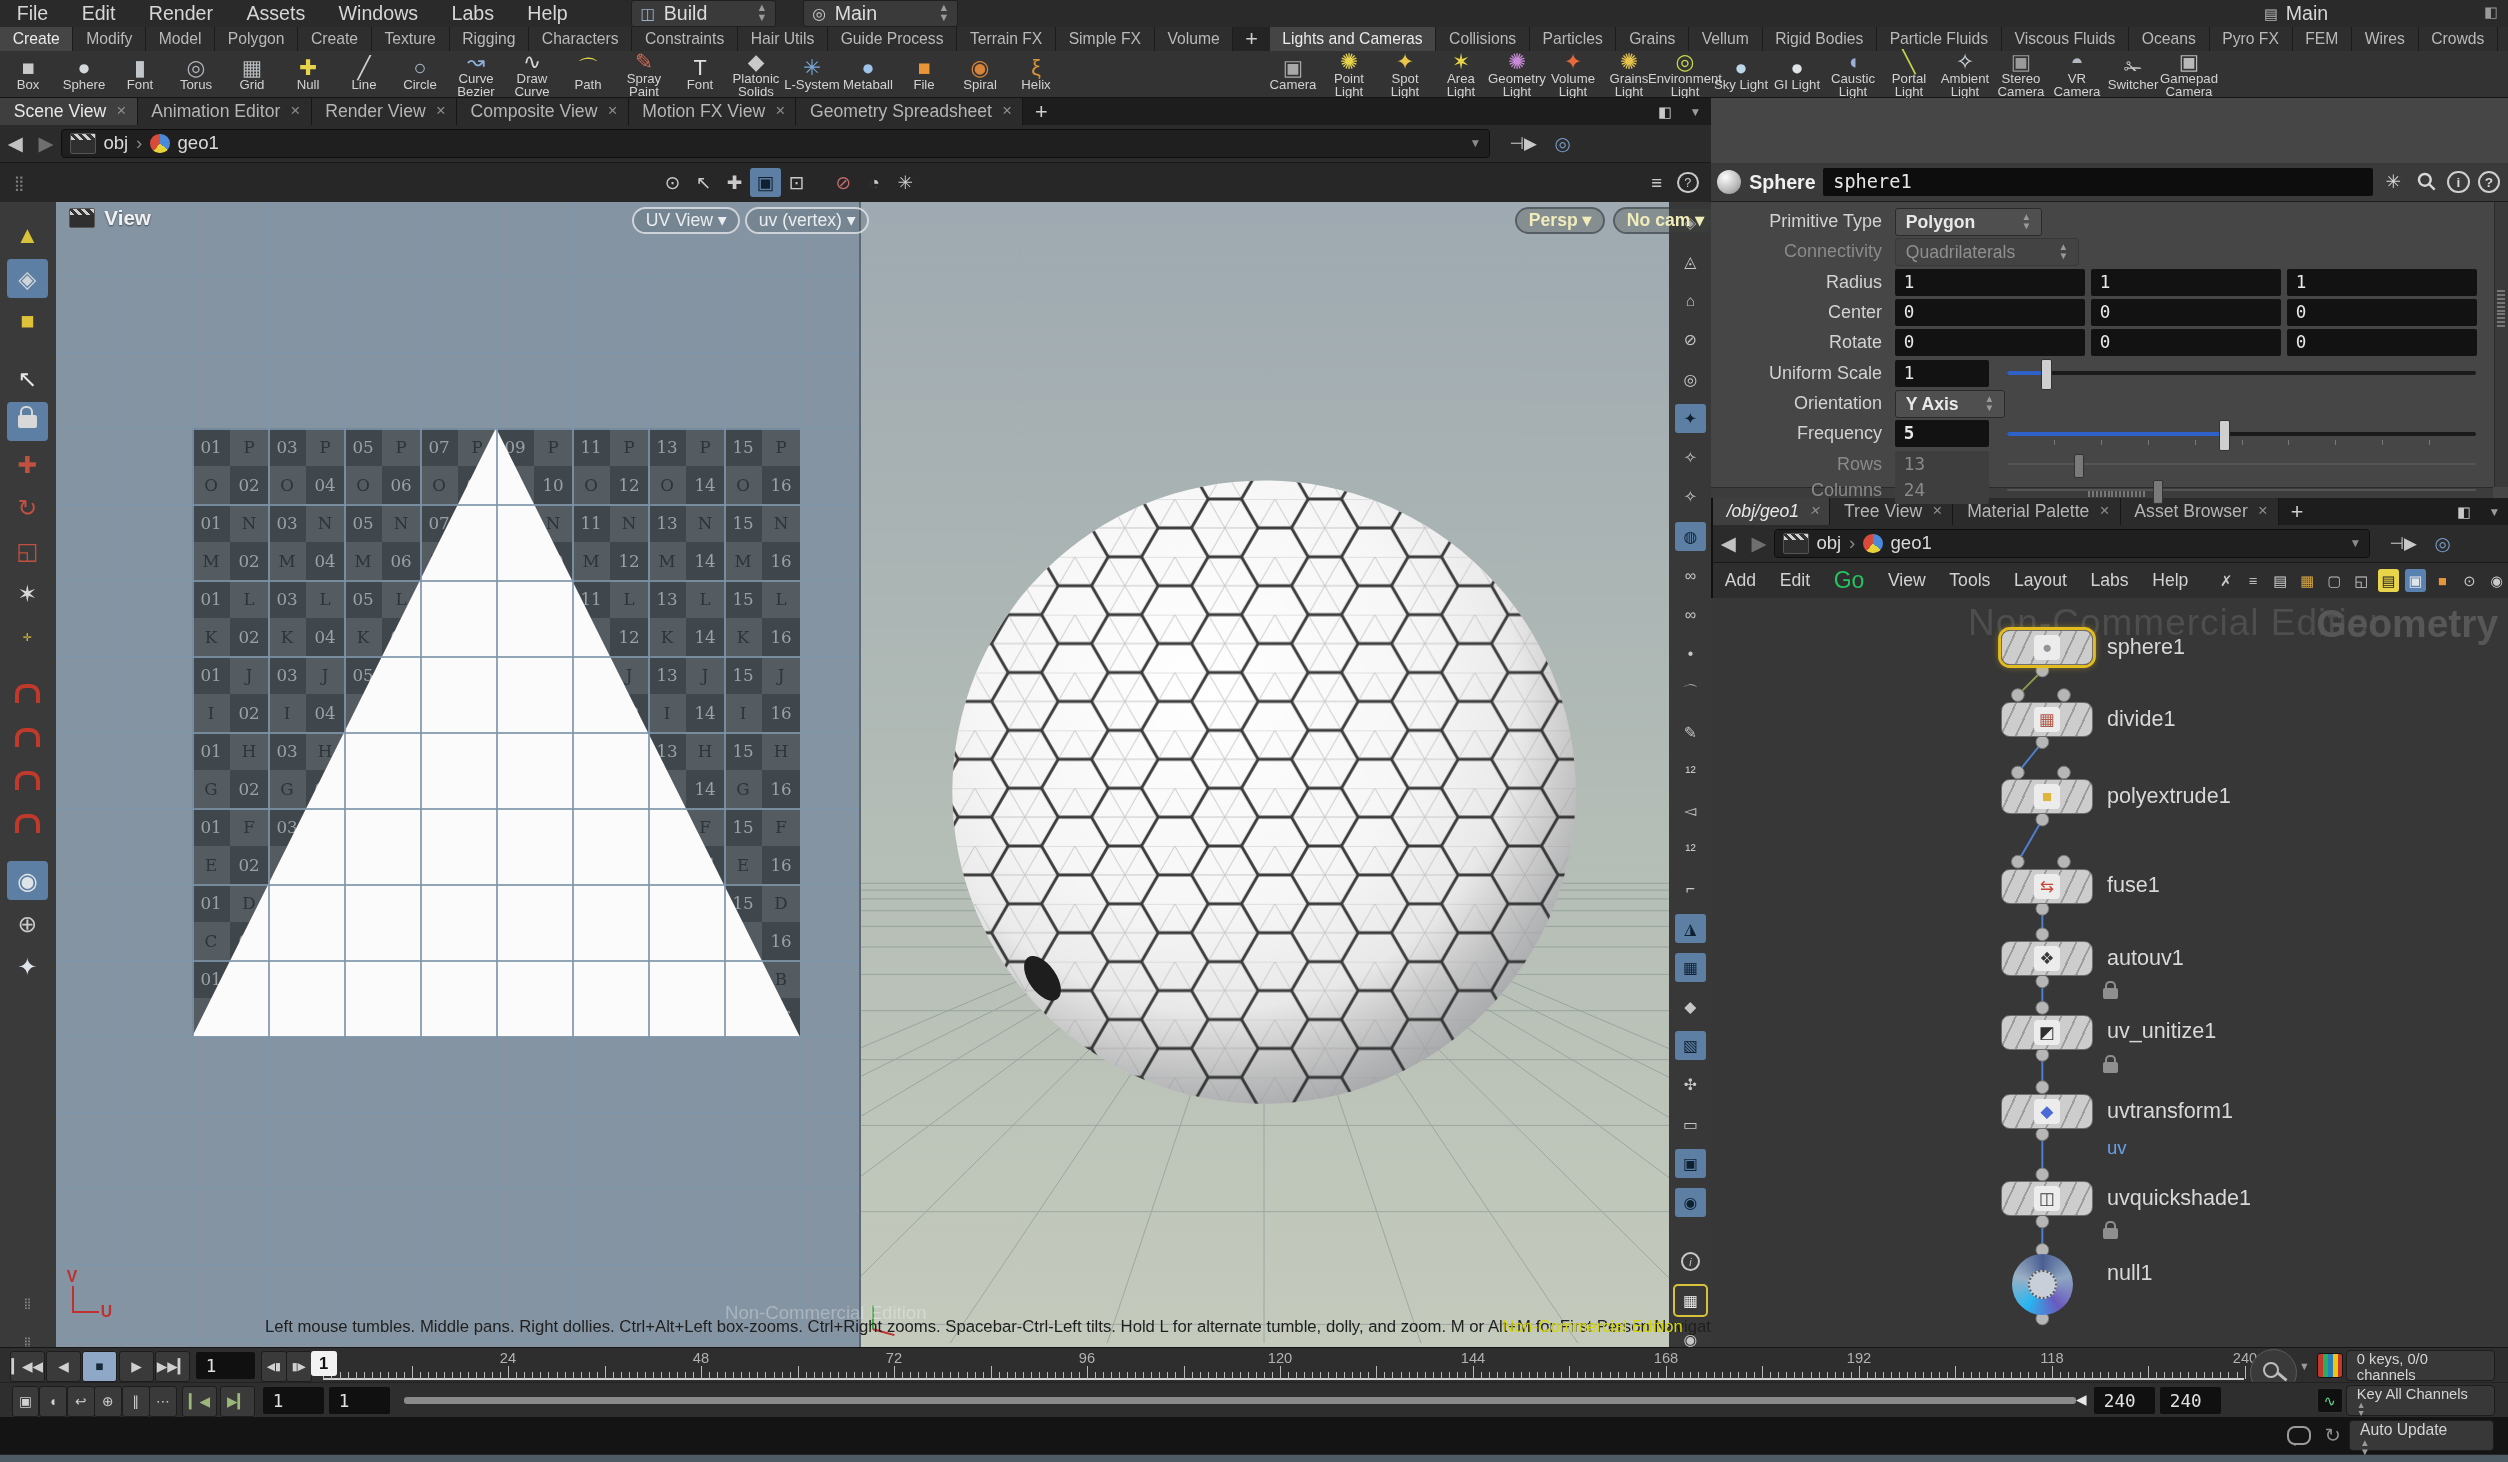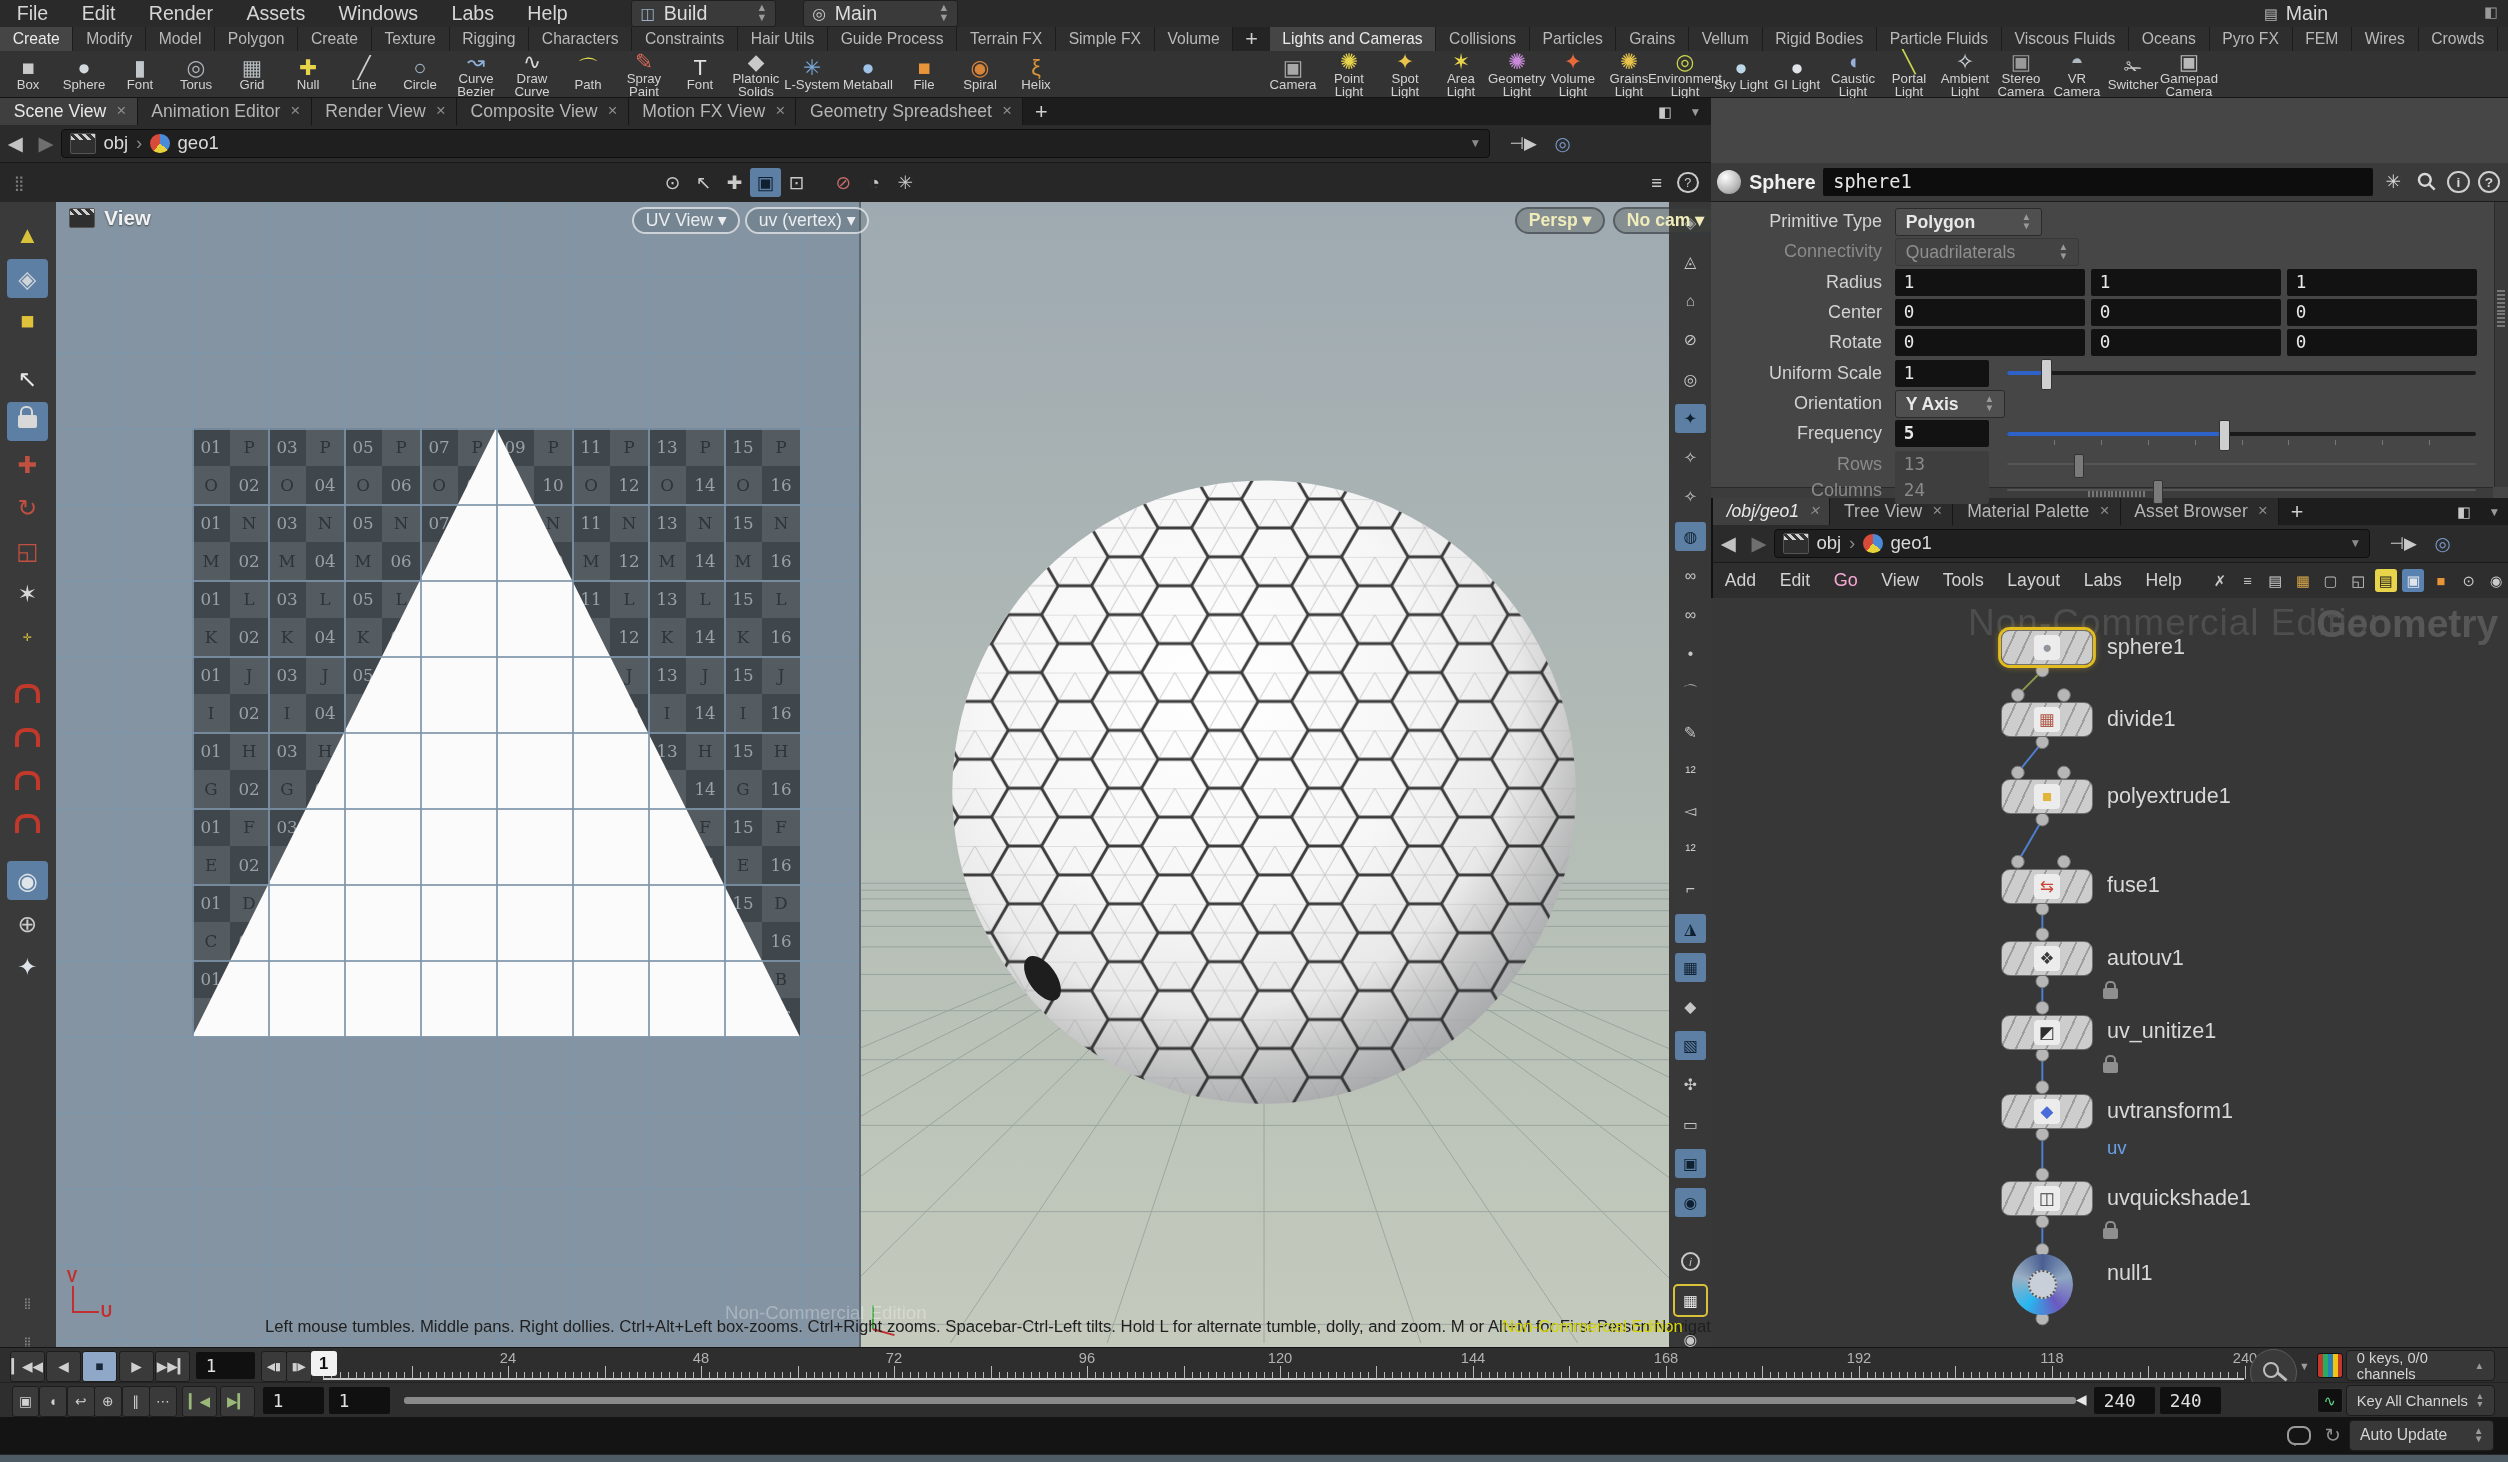--- a/index.html
+++ b/index.html
@@ -95,21 +95,21 @@
   #timeline1{left:0;top:1347px;width:2508px;height:35px;background:#2e2e2e;border-top:1px solid #161616;}
   #timeline2{left:0;top:1382px;width:2508px;height:35px;background:#2e2e2e;border-top:1px solid #222;}
   #statusbar{left:0;top:1417px;width:2508px;height:37px;background:#141414;}
   #bottomstrip{left:0;top:1455px;width:2508px;height:7.8px;background:#4e5a64;}
   .tbtn{position:absolute;height:29px;background:#3a3a3a;border:1px solid #1d1d1d;border-radius:2.9px;color:#d0d0d0;display:flex;align-items:center;justify-content:center;font-size:13.7px;}
   .tbtn.blue{background:#8fa8c8;color:#17283a;}
   .tfield{position:absolute;height:27.4px;background:#101010;color:#e0e0e0;font-family:"DejaVu Sans Mono",monospace;font-size:17.6px;display:flex;align-items:center;padding-left:9.8px;border-radius:2px;box-sizing:border-box;}
   .tick{position:absolute;width:1px;background:#b9b9b9;bottom:3.9px;}
   .ticklabel{position:absolute;color:#b2b2b2;font-size:14.7px;top:2px;transform:translateX(-50%);}
   #playhead{position:absolute;width:25.5px;height:25.5px;background:#f2f2f2;color:#111;font-size:16.7px;font-weight:bold;display:flex;align-items:center;justify-content:center;border-radius:2.9px;}
-  .rbtn{position:absolute;height:31px;background:#383838;border:1px solid #1c1c1c;border-radius:3.9px;color:#d4d4d4;font-size:15.7px;display:flex;align-items:center;justify-content:space-between;padding:0 9.8px;box-sizing:border-box;}
+  .rbtn{position:absolute;height:31px;background:#383838;border:1px solid #1c1c1c;border-radius:3.9px;color:#d4d4d4;font-size:15.7px;display:flex;justify-content:space-between;padding:0 9.8px;box-sizing:border-box;flex-direction:column;}
   .icon-key{position:absolute;width:45px;height:45px;border-radius:50%;background:#3a3a3a;border:1px solid #5a5a5a;}
   .icon-key::before{content:"";position:absolute;left:11.8px;top:11.8px;width:11.8px;height:11.8px;border:2.9px solid #bdbdbd;border-radius:50%;}
   .icon-key::after{content:"";position:absolute;left:24.5px;top:24.5px;width:11.8px;height:2.9px;background:#bdbdbd;transform:rotate(40deg);}
   .icon-magnet{width:17.6px;height:14.7px;border:4.9px solid #c0392b;border-bottom:none;border-radius:9.8px 9.8px 0 0;}
   .icon-lockbig{width:19.6px;height:13.7px;background:#d8d8d8;border-radius:2px;position:relative;}
   .icon-lockbig::before{content:"";position:absolute;left:2.9px;top:-8.8px;width:8.8px;height:8.8px;border:2.9px solid #d8d8d8;border-bottom:none;border-radius:5.9px 5.9px 0 0;}
   .chanicon{width:23.5px;height:23.5px;border-radius:2.9px;background:repeating-linear-gradient(90deg,#c0392b 0 4.9px,#27ae60 4.9px 9.8px,#2980b9 9.8px 14.7px,#f1c40f 14.7px 19.6px);border:1px solid #111;}
   .graphicon{width:23.5px;height:23.5px;border-radius:2.9px;background:#101010;color:#5fd38a;font-size:14.7px;display:flex;align-items:center;justify-content:center;border:1px solid #333;}
   .bubbleicon{width:19.6px;height:15.7px;border:2px solid #9a9a9a;border-radius:7.8px;position:relative;}
   .bubbleicon::after{content:"";position:absolute;left:2.9px;bottom:-5.9px;border:3.9px solid transparent;border-top-color:#9a9a9a;}
@@ -922,21 +922,21 @@
         <div>geo1</div>
         <div style="flex: 1 1 0%;"></div>
         <div style="color: rgb(138, 138, 138); font-size: 11.8px;">▼</div>
       </div>
       <div style="color: rgb(201, 201, 201); font-size: 16.7px; padding: 0px 7.8px; border-right: 0px;">⊣▶</div>
       <div style="color: rgb(122, 154, 200); font-size: 18.6px; padding: 0px 9.8px;">◎</div>
     </div>
   <div class="abs row" style="left:1711px;top:563px;width:797px;height:35px;background:#2e2e2e;border-bottom:1px solid #191919;border-left:2px solid #111;" id="netmenubar">
       <div style="color: rgb(210, 210, 210); font-size: 17.6px; padding: 0px 11.8px;">Add</div>
       <div style="color: rgb(210, 210, 210); font-size: 17.6px; padding: 0px 11.8px;">Edit</div>
-      <div style="color: #f9a8d4; font-size: 18px; padding: 0px 11.8px;">Go</div>
+      <div style="color: #22c55e; font-size: 23px; padding: 0px 11.8px;">Go</div>
       <div style="color: rgb(210, 210, 210); font-size: 17.6px; padding: 0px 11.8px;">View</div>
       <div style="color: rgb(210, 210, 210); font-size: 17.6px; padding: 0px 11.8px;">Tools</div>
       <div style="color: rgb(210, 210, 210); font-size: 17.6px; padding: 0px 11.8px;">Layout</div>
       <div style="color: rgb(210, 210, 210); font-size: 17.6px; padding: 0px 11.8px;">Labs</div>
       <div style="color: rgb(210, 210, 210); font-size: 17.6px; padding: 0px 11.8px;">Help</div>
       <div style="width: 13.7px;"></div>
       <div style="width: 23.5px; height: 23.5px; margin: 0px 2.9px; border-radius: 2.9px; display: flex; align-items: center; justify-content: center; color: rgb(201, 201, 201); font-size: 14.7px;">✗</div>
       <div style="width: 23.5px; height: 23.5px; margin: 0px 2.9px; border-radius: 2.9px; display: flex; align-items: center; justify-content: center; color: rgb(185, 185, 185); font-size: 14.7px;">≡</div>
       <div style="width: 23.5px; height: 23.5px; margin: 0px 2.9px; border-radius: 2.9px; display: flex; align-items: center; justify-content: center; color: rgb(207, 207, 207); font-size: 14.7px;">▤</div>
       <div style="width: 23.5px; height: 23.5px; margin: 0px 2.9px; border-radius: 2.9px; display: flex; align-items: center; justify-content: center; color: rgb(216, 168, 74); font-size: 14.7px;">▦</div>

